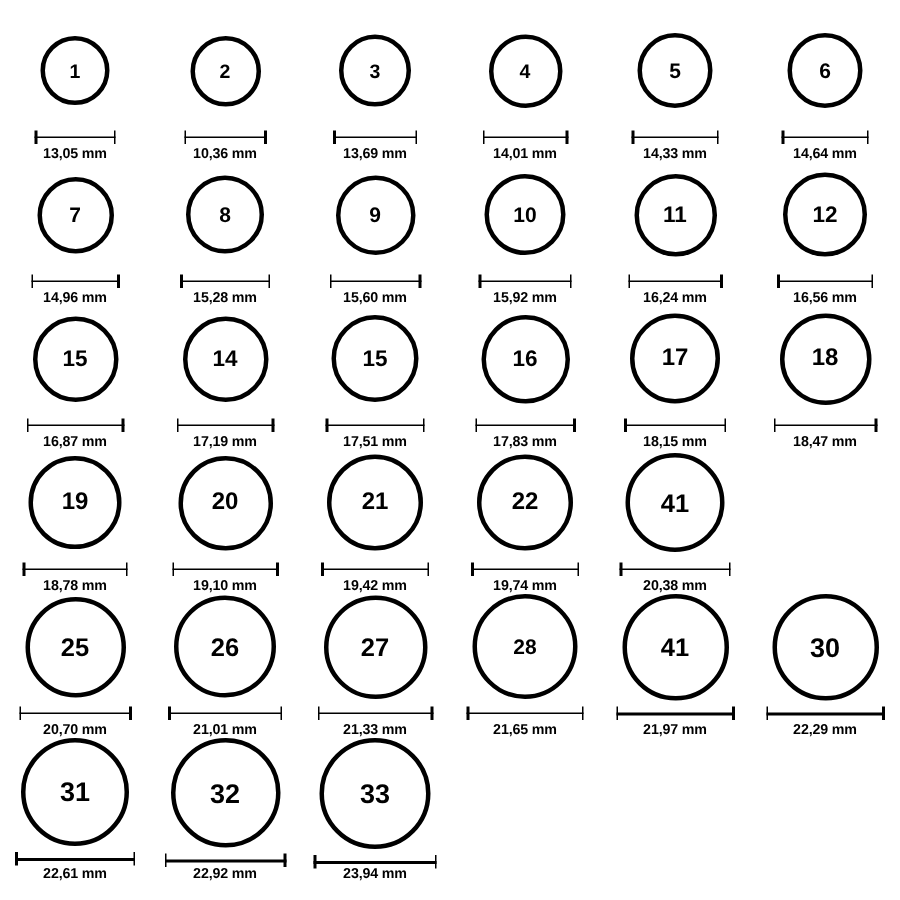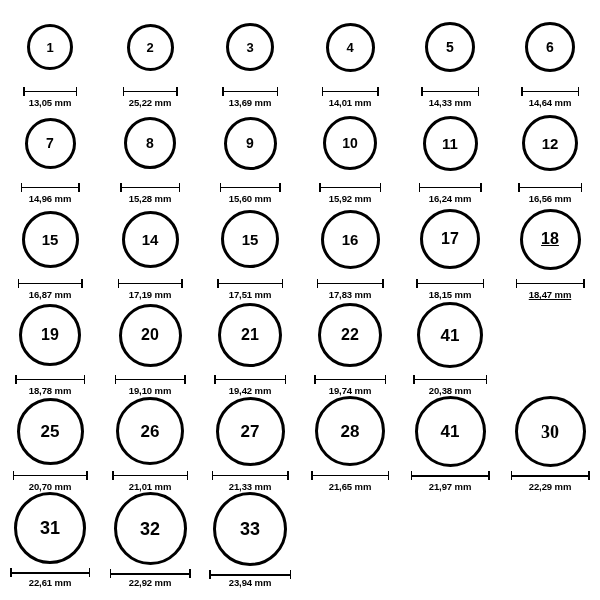--- a/index.html
+++ b/index.html
@@ -103,21 +103,21 @@
         <div class="circle-wrap" style="height: 76px;">
           <div class="circle" style="width: 47px; height: 47px;">
             <span style="font-size: 13px;">2</span>
           </div>
         </div>
         <div class="measure" style="width: 55px;">
           <div class="bar"></div>
           <div class="tick left"></div>
           <div class="tick right"></div>
         </div>
-        <div class="mm">25,22 mm</div>
+        <div class="mm">10,36 mm</div>
       </div>
       <div class="cell" style="width: 100px;">
         <div class="circle-wrap" style="height: 76px;">
           <div class="circle" style="width: 48px; height: 48px;">
             <span style="font-size: 13px;">3</span>
           </div>
         </div>
         <div class="measure" style="width: 56px;">
           <div class="bar"></div>
           <div class="tick left"></div>
@@ -304,21 +304,21 @@
             <span style="font-size: 16px;">17</span>
           </div>
         </div>
         <div class="measure" style="width: 68px;">
           <div class="bar"></div>
           <div class="tick left"></div>
           <div class="tick right"></div>
         </div>
         <div class="mm">18,15 mm</div>
       </div>
-      <div class="cell" style="width: 100px; text-decoration: underline;">
+      <div class="cell" style="width: 100px;">
         <div class="circle-wrap" style="height: 76px;">
           <div class="circle" style="width: 61px; height: 61px;">
             <span style="font-size: 16px;">18</span>
           </div>
         </div>
         <div class="measure" style="width: 69px;">
           <div class="bar"></div>
           <div class="tick left"></div>
           <div class="tick right"></div>
         </div>
@@ -428,21 +428,21 @@
         <div class="measure" style="width: 77px;">
           <div class="bar"></div>
           <div class="tick left"></div>
           <div class="tick right"></div>
         </div>
         <div class="mm">21,33 mm</div>
       </div>
       <div class="cell" style="width: 100px;">
         <div class="circle-wrap" style="height: 76px;">
           <div class="circle" style="width: 70px; height: 70px;">
-            <span style="font-size: 17px;">28</span>
+            <span style="font-size: 14px;">28</span>
           </div>
         </div>
         <div class="measure" style="width: 78px;">
           <div class="bar"></div>
           <div class="tick left"></div>
           <div class="tick right"></div>
         </div>
         <div class="mm">21,65 mm</div>
       </div>
       <div class="cell" style="width: 100px;">
@@ -452,21 +452,21 @@
           </div>
         </div>
         <div class="measure" style="width: 79px;">
           <div class="bar"></div>
           <div class="tick left"></div>
           <div class="tick right"></div>
         </div>
         <div class="mm">21,97 mm</div>
       </div>
       <div class="cell" style="width: 100px;">
-        <div class="circle-wrap" style="height: 76px; font-family: Liberation Serif, serif;">
+        <div class="circle-wrap" style="height: 76px;">
           <div class="circle" style="width: 71px; height: 71px;">
             <span style="font-size: 18px;">30</span>
           </div>
         </div>
         <div class="measure" style="width: 79px;">
           <div class="bar"></div>
           <div class="tick left"></div>
           <div class="tick right"></div>
         </div>
         <div class="mm">22,29 mm</div>

